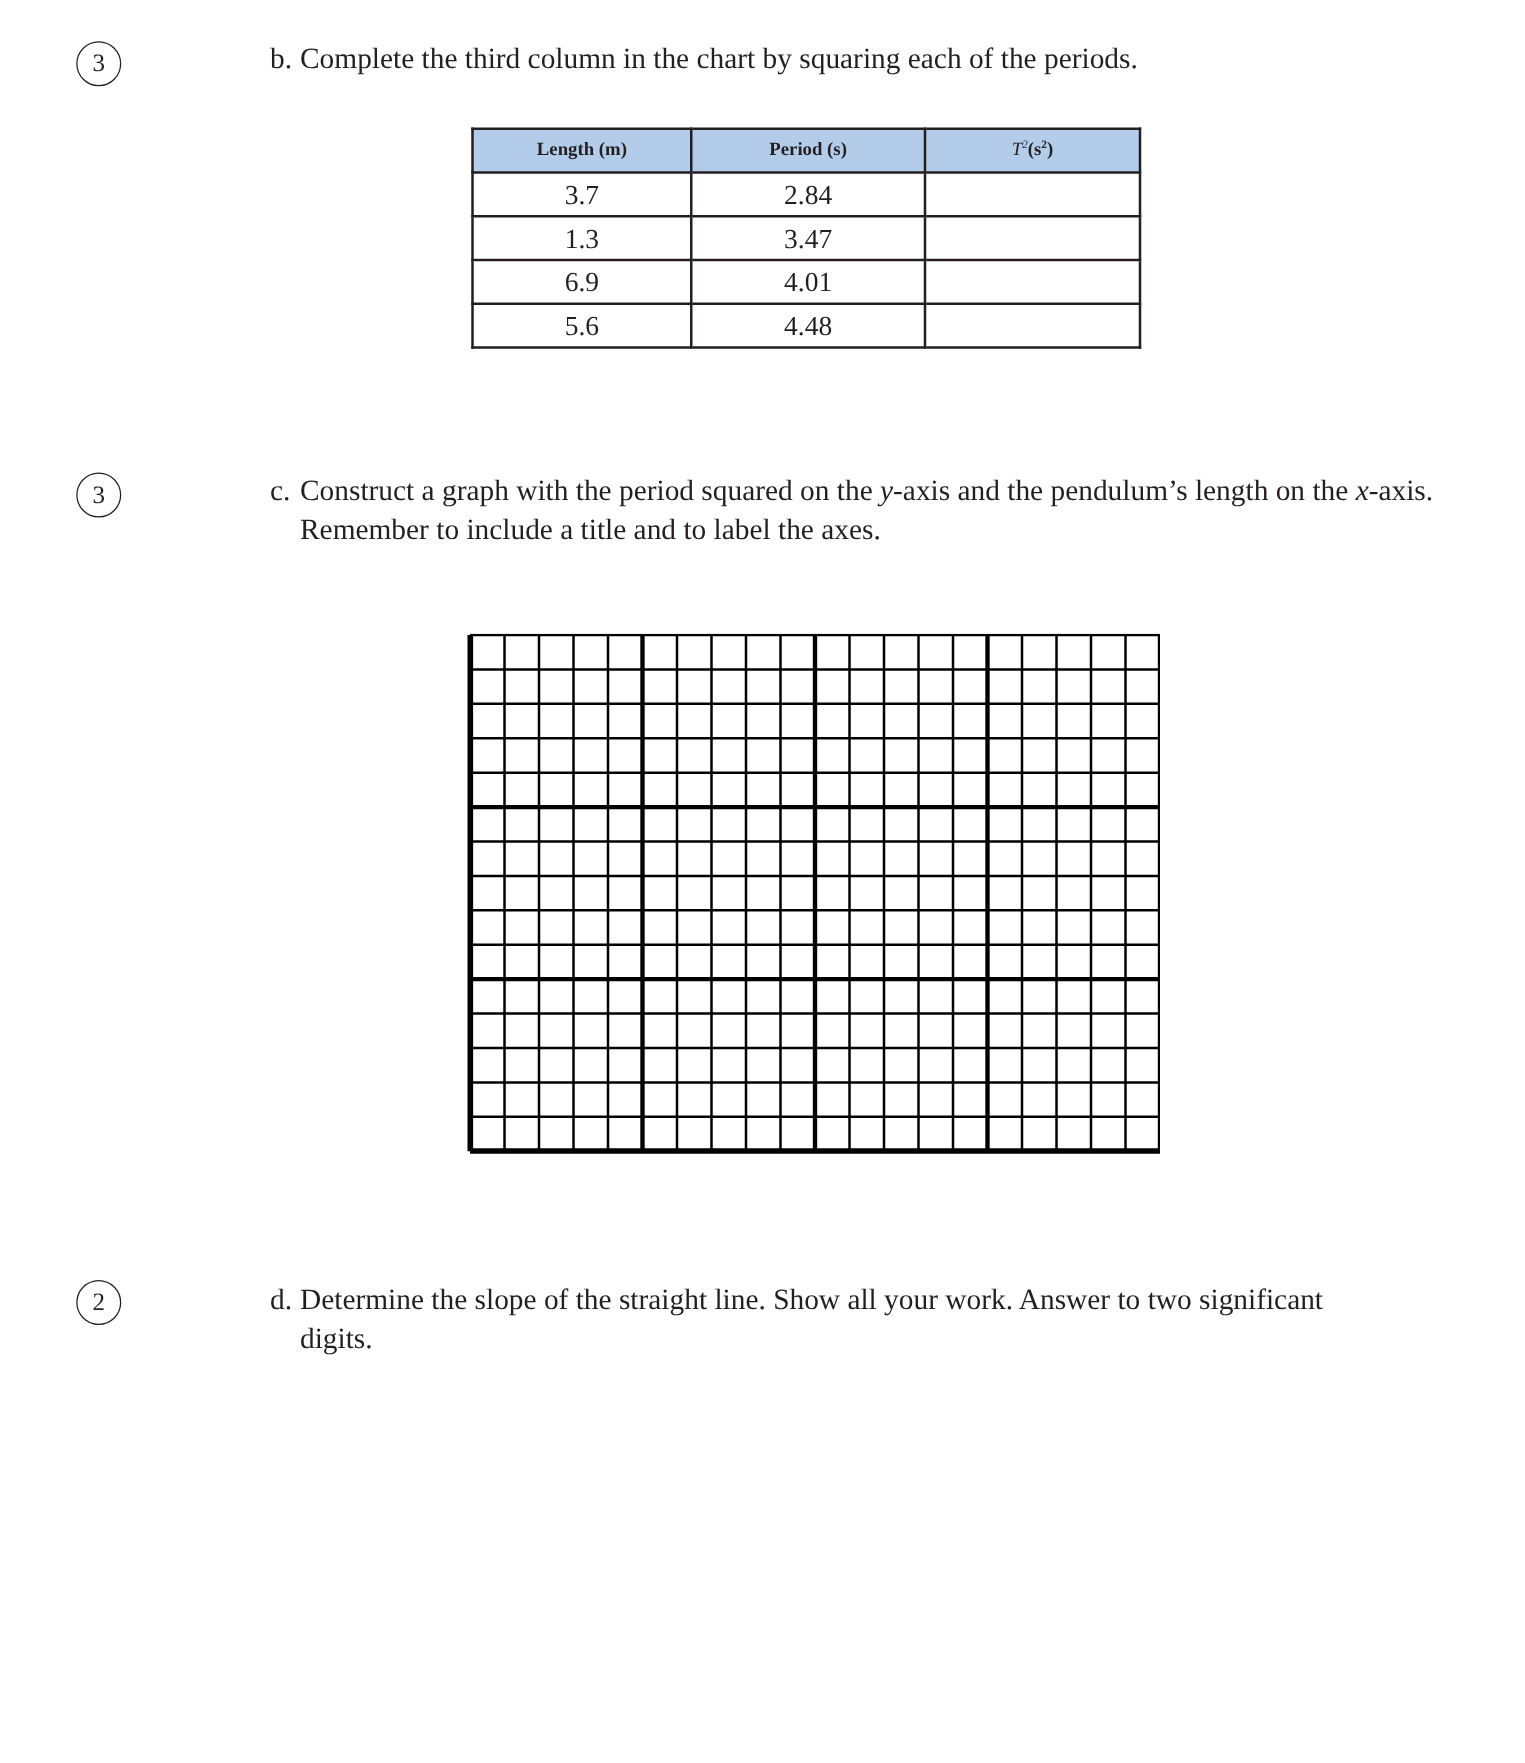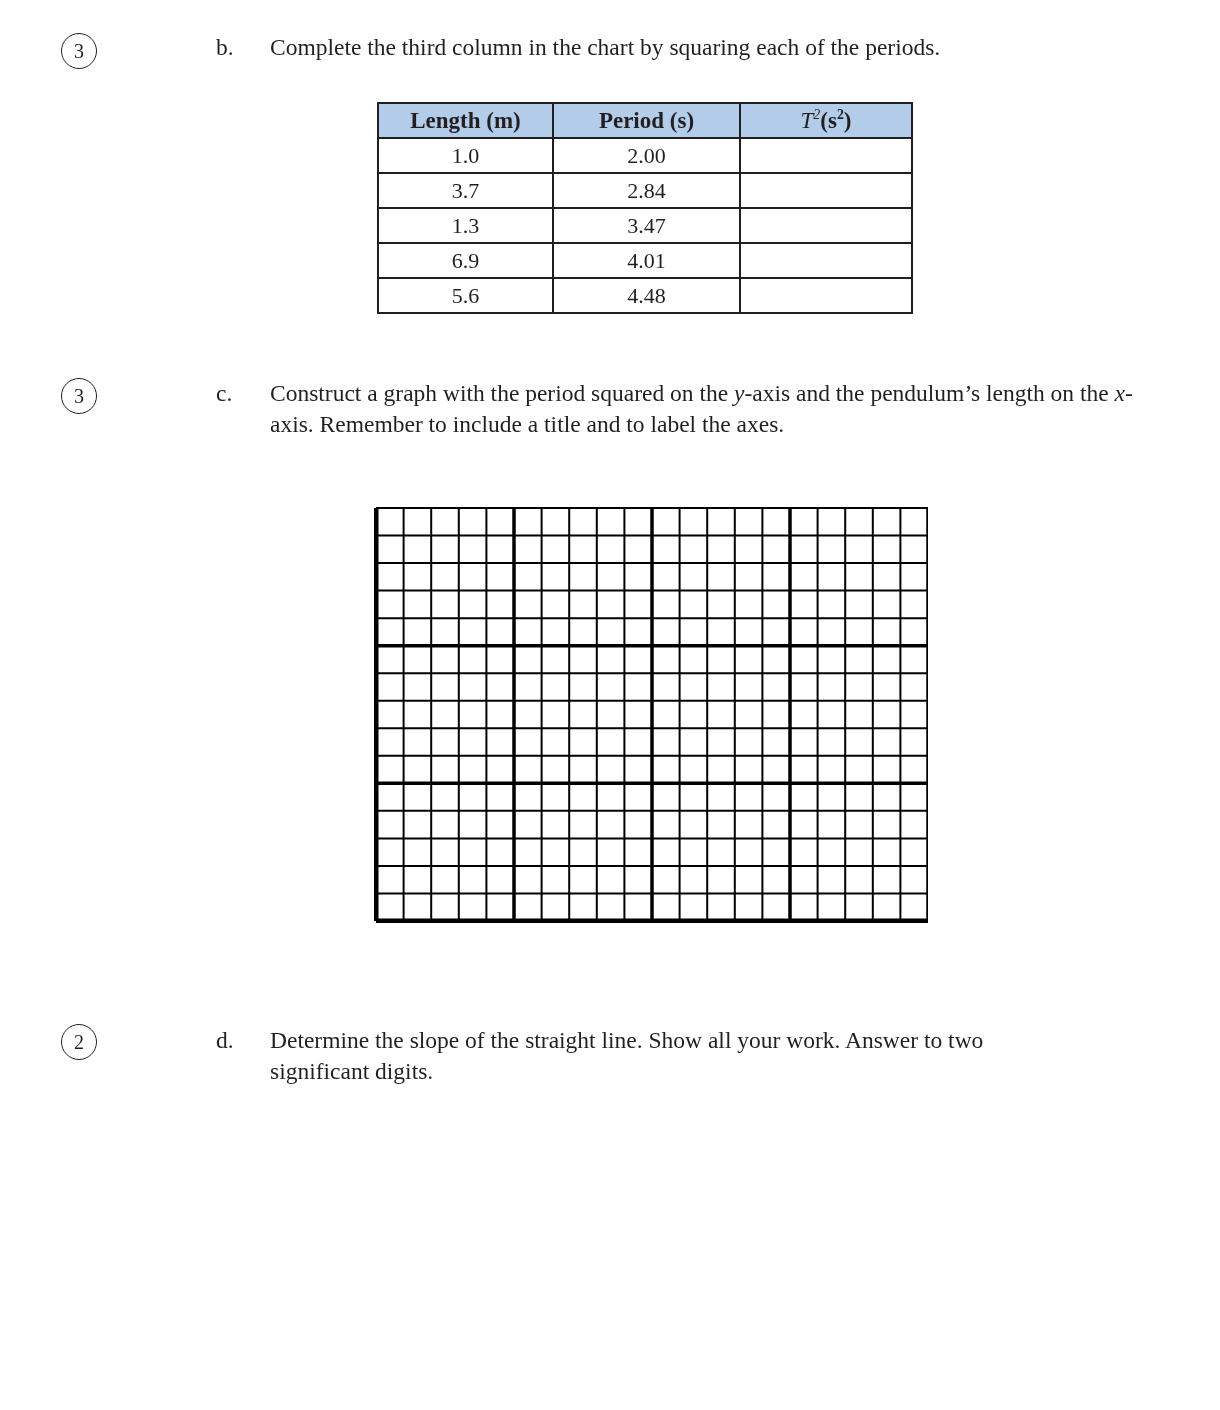--- a/index.html
+++ b/index.html
@@ -10,32 +10,32 @@
     }
     .points {
       position: absolute; left: 61px; width: 34px; height: 34px;
       border: 1.6px solid #231f20; border-radius: 50%;
       font-size: 20px; line-height: 34px; text-align: center;
     }
     .q {
       position: absolute; left: 216px; font-size: 23.5px; line-height: 31px;
     }
     .q .letter { position: absolute; left: 0; top: 0; }
-    .q .body { margin-left: 54px; display: block; }
+    .q .body { margin-left: 24px; display: block; }
     .q i { font-style: italic; }
 
     table.data {
       position: absolute; left: 377px; top: 102px;
       border-collapse: collapse; font-size: 22px;
     }
     table.data th, table.data td {
       border: 2px solid #231f20; text-align: center; padding: 0;
     }
     table.data th {
-      background: #b3ccea; height: 33px; font-weight: bold; font-size: 23px;
+      background: #b3ccea; height: 33px; font-weight: bold; font-size: 15px;
     }
     table.data td { height: 33px; }
     table.data col.c1 { width: 175px; }
     table.data col.c2 { width: 187px; }
     table.data col.c3 { width: 172px; }
     th .tvar { font-style: italic; font-weight: normal; }
     sup { font-size: 60%; vertical-align: super; line-height: 0; }
 
     .graph {
       position: absolute; left: 374px; top: 507px; width: 552px; height: 413px;
@@ -58,25 +58,20 @@
       <col class="c3">
     </colgroup>
   <thead>
     <tr>
       <th>Length (m)</th>
       <th>Period (s)</th>
       <th><span class="tvar">T</span><sup class="tvar">2</sup><span>(s</span><sup>2</sup><span>)</span></th>
     </tr>
   </thead>
   <tbody>
-    <tr>
-      <td>1.0</td>
-      <td>2.00</td>
-      <td></td>
-    </tr>
     <tr>
       <td>3.7</td>
       <td>2.84</td>
       <td></td>
     </tr>
     <tr>
       <td>1.3</td>
       <td>3.47</td>
       <td></td>
     </tr>

